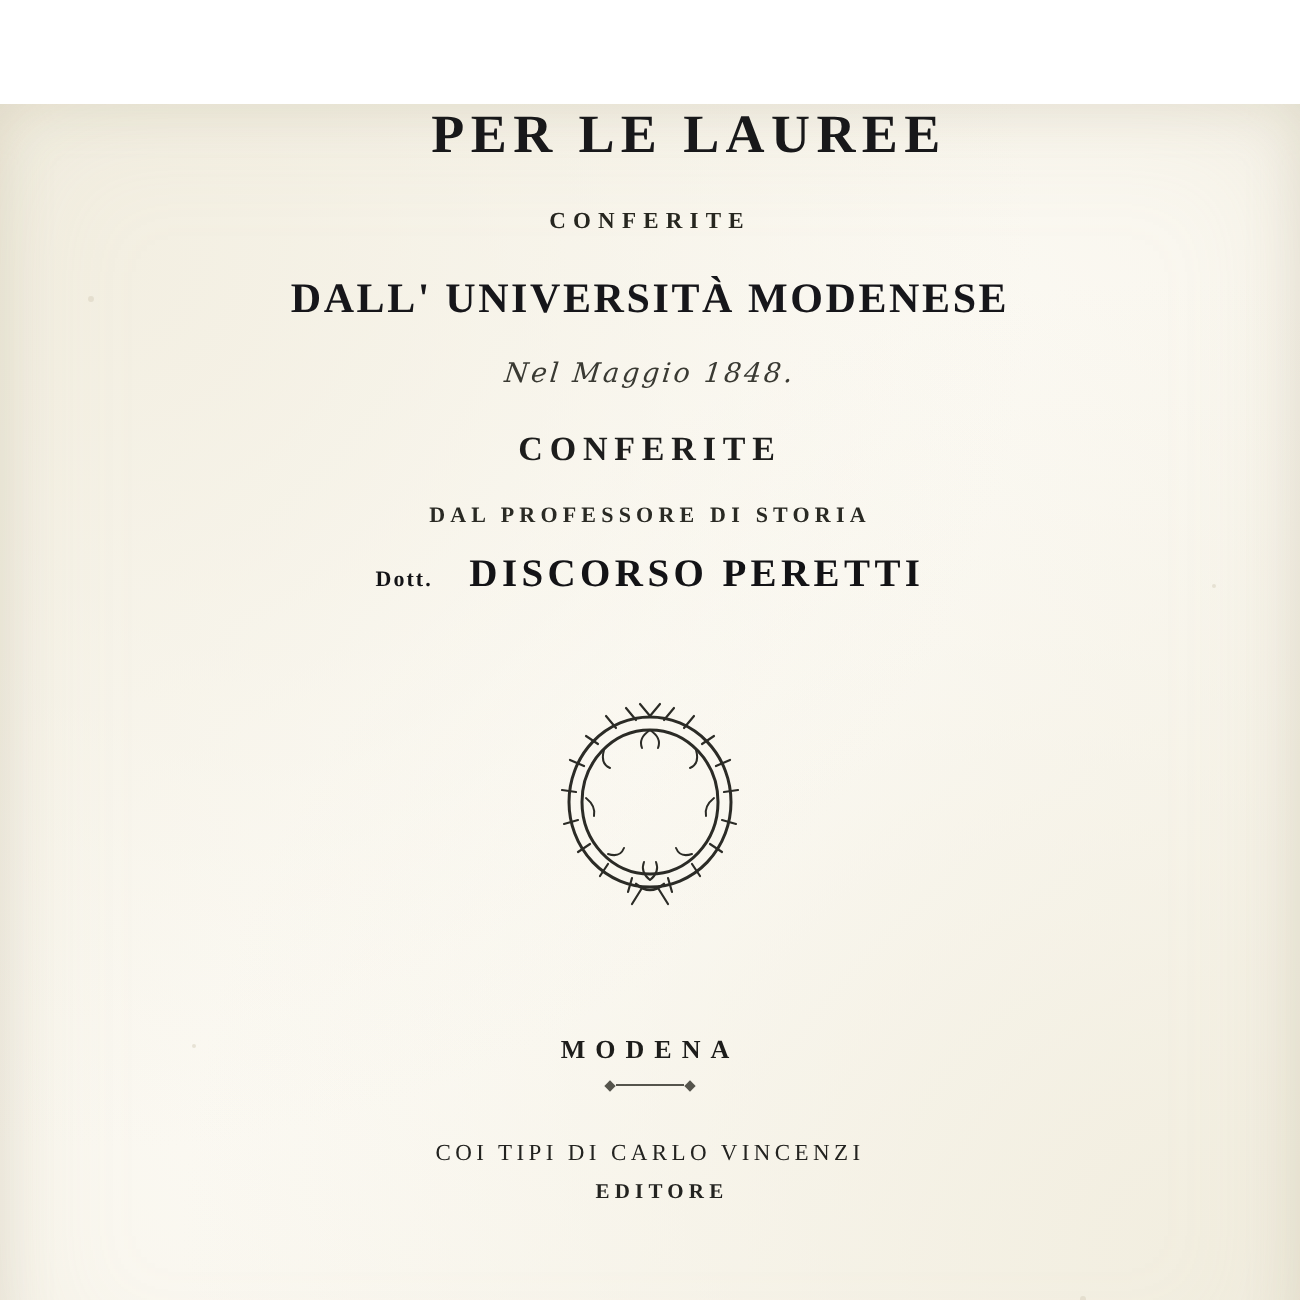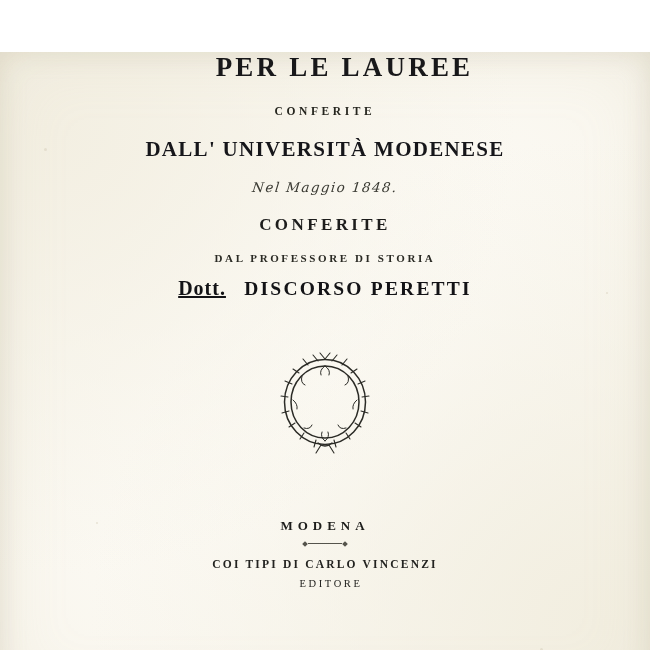--- a/index.html
+++ b/index.html
@@ -94,23 +94,22 @@
     color: #2a2a24;
   }
   .line-author {
     margin-top: 13px;
     font-size: 18px;
     letter-spacing: 1.6px;
     font-weight: 700;
     color: #131316;
   }
   .line-author .dott {
-    font-size: 20px;
+    font-size: 11px;
     letter-spacing: 1px;
-    text-decoration: underline;
   }
   .line-author .name {
     font-size: 19.5px;
     letter-spacing: 2.2px;
   }
 
   .ornament-wrap {
     margin-top: 40px;
     height: 120px;
     display: flex;
@@ -138,31 +137,31 @@
     top: -2px;
     width: 4px;
     height: 4px;
     background: #55544c;
     transform: rotate(45deg);
   }
   .rule:before { left: -5px; }
   .rule:after { right: -5px; }
 
   .imprint-printer {
-    margin-top: 14px;
+    margin-top: 28px;
     font-size: 11.5px;
     letter-spacing: 2.2px;
-    font-weight: 700;
+    font-weight: 400;
     color: #232320;
   }
   .imprint-role {
     margin-top: 8px;
     font-size: 10.5px;
     letter-spacing: 2.6px;
-    font-weight: 400;
+    font-weight: 700;
     color: #232320;
     padding-left: 12px;
   }
 
   
   .speck {
     position: absolute;
     background: #d8d2bf;
     border-radius: 50%;
     opacity: .55;

